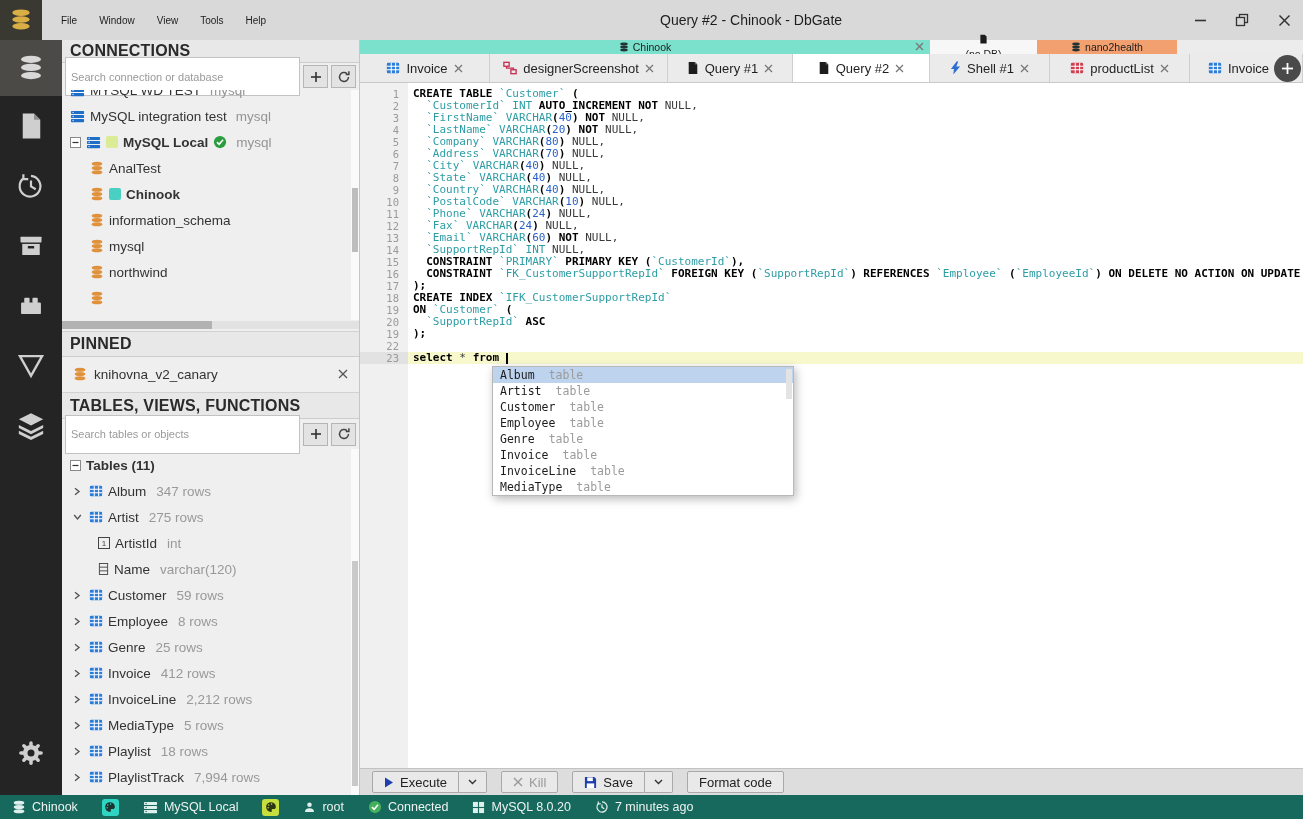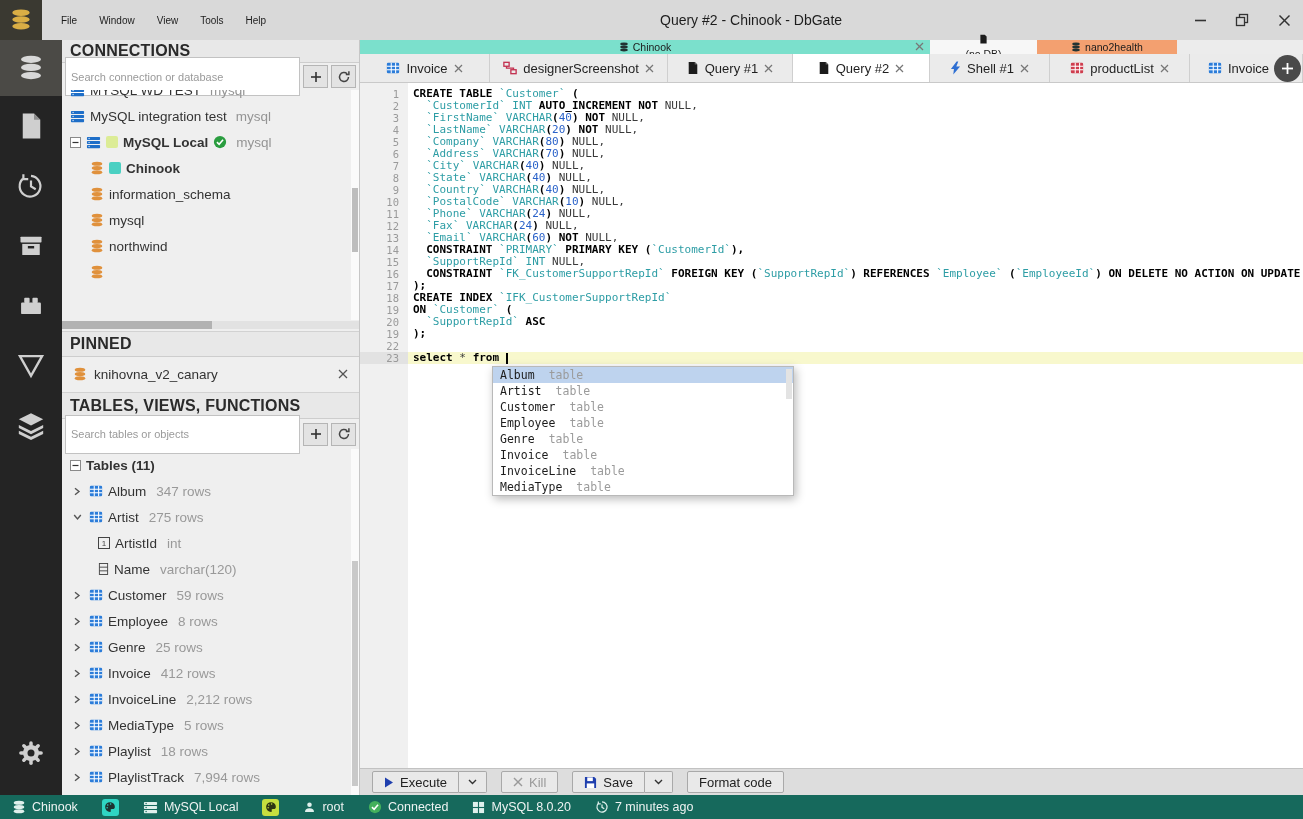--- a/index.html
+++ b/index.html
@@ -288,20 +288,32 @@
         </span>
         <span class="swatch" style="background: rgb(220, 236, 150);"></span>
         <span>MySQL Local</span>
         <span class="icon-box">
           <svg width="14" height="14" viewBox="0 0 16 16">
             <circle cx="8" cy="8" r="7" fill="#2a9d3f"></circle>
             <path d="M4.5 8.2 L7 10.6 L11.5 5.4" stroke="#fff" stroke-width="1.8" fill="none"></path>
           </svg>
         </span>
         <span class="sub">mysql</span>
+      </div>
+      <div class="tree-row" style="padding-left: 28px;">
+        <span class="icon-box">
+          <svg width="14" height="14" viewBox="0 0 16 16">
+            <g fill="#e0913c">
+              <ellipse cx="8" cy="3.2" rx="6" ry="2.3"></ellipse>
+              <ellipse cx="8" cy="8" rx="6" ry="2.3"></ellipse>
+              <ellipse cx="8" cy="12.8" rx="6" ry="2.3"></ellipse>
+            </g>
+          </svg>
+        </span>
+        <span>AnalTest</span>
       </div>
       <div class="tree-row bold" style="padding-left: 28px;">
         <span class="icon-box">
           <svg width="14" height="14" viewBox="0 0 16 16">
             <g fill="#e0913c">
               <ellipse cx="8" cy="3.2" rx="6" ry="2.3"></ellipse>
               <ellipse cx="8" cy="8" rx="6" ry="2.3"></ellipse>
               <ellipse cx="8" cy="12.8" rx="6" ry="2.3"></ellipse>
             </g>
           </svg>
@@ -841,22 +853,22 @@
         <div class="code-line"><span class="tok-p">  </span><span class="tok-i">`LastName`</span><span class="tok-p"> </span><span class="tok-i">VARCHAR</span><span class="tok-k">(</span><span class="tok-n">20</span><span class="tok-k">)</span><span class="tok-p"> </span><span class="tok-k">NOT</span><span class="tok-p"> NULL,</span></div>
         <div class="code-line"><span class="tok-p">  </span><span class="tok-i">`Company`</span><span class="tok-p"> </span><span class="tok-i">VARCHAR</span><span class="tok-k">(</span><span class="tok-n">80</span><span class="tok-k">)</span><span class="tok-p"> NULL,</span></div>
         <div class="code-line"><span class="tok-p">  </span><span class="tok-i">`Address`</span><span class="tok-p"> </span><span class="tok-i">VARCHAR</span><span class="tok-k">(</span><span class="tok-n">70</span><span class="tok-k">)</span><span class="tok-p"> NULL,</span></div>
         <div class="code-line"><span class="tok-p">  </span><span class="tok-i">`City`</span><span class="tok-p"> </span><span class="tok-i">VARCHAR</span><span class="tok-k">(</span><span class="tok-n">40</span><span class="tok-k">)</span><span class="tok-p"> NULL,</span></div>
         <div class="code-line"><span class="tok-p">  </span><span class="tok-i">`State`</span><span class="tok-p"> </span><span class="tok-i">VARCHAR</span><span class="tok-k">(</span><span class="tok-n">40</span><span class="tok-k">)</span><span class="tok-p"> NULL,</span></div>
         <div class="code-line"><span class="tok-p">  </span><span class="tok-i">`Country`</span><span class="tok-p"> </span><span class="tok-i">VARCHAR</span><span class="tok-k">(</span><span class="tok-n">40</span><span class="tok-k">)</span><span class="tok-p"> NULL,</span></div>
         <div class="code-line"><span class="tok-p">  </span><span class="tok-i">`PostalCode`</span><span class="tok-p"> </span><span class="tok-i">VARCHAR</span><span class="tok-k">(</span><span class="tok-n">10</span><span class="tok-k">)</span><span class="tok-p"> NULL,</span></div>
         <div class="code-line"><span class="tok-p">  </span><span class="tok-i">`Phone`</span><span class="tok-p"> </span><span class="tok-i">VARCHAR</span><span class="tok-k">(</span><span class="tok-n">24</span><span class="tok-k">)</span><span class="tok-p"> NULL,</span></div>
         <div class="code-line"><span class="tok-p">  </span><span class="tok-i">`Fax`</span><span class="tok-p"> </span><span class="tok-i">VARCHAR</span><span class="tok-k">(</span><span class="tok-n">24</span><span class="tok-k">)</span><span class="tok-p"> NULL,</span></div>
         <div class="code-line"><span class="tok-p">  </span><span class="tok-i">`Email`</span><span class="tok-p"> </span><span class="tok-i">VARCHAR</span><span class="tok-k">(</span><span class="tok-n">60</span><span class="tok-k">)</span><span class="tok-p"> </span><span class="tok-k">NOT</span><span class="tok-p"> NULL,</span></div>
+        <div class="code-line"><span class="tok-p">  </span><span class="tok-i">`SupportRepId`</span><span class="tok-p"> </span><span class="tok-i">INT</span><span class="tok-p"> NULL,</span></div>
         <div class="code-line"><span class="tok-p">  </span><span class="tok-k">CONSTRAINT </span><span class="tok-i">`PRIMARY`</span><span class="tok-p"> </span><span class="tok-k">PRIMARY KEY (</span><span class="tok-i">`CustomerId`</span><span class="tok-k">),</span></div>
-        <div class="code-line"><span class="tok-p">  </span><span class="tok-i">`SupportRepId`</span><span class="tok-p"> </span><span class="tok-i">INT</span><span class="tok-p"> NULL,</span></div>
         <div class="code-line"><span class="tok-p">  </span><span class="tok-k">CONSTRAINT </span><span class="tok-i">`FK_CustomerSupportRepId`</span><span class="tok-p"> </span><span class="tok-k">FOREIGN KEY (</span><span class="tok-i">`SupportRepId`</span><span class="tok-k">) REFERENCES </span><span class="tok-i">`Employee`</span><span class="tok-k"> (</span><span class="tok-i">`EmployeeId`</span><span class="tok-k">) ON DELETE NO ACTION ON UPDATE NO ACTION</span></div>
         <div class="code-line"><span class="tok-k">);</span></div>
         <div class="code-line"><span class="tok-k">CREATE INDEX </span><span class="tok-i">`IFK_CustomerSupportRepId`</span></div>
         <div class="code-line"><span class="tok-k">ON </span><span class="tok-i">`Customer`</span><span class="tok-k"> (</span></div>
         <div class="code-line"><span class="tok-p">  </span><span class="tok-i">`SupportRepId`</span><span class="tok-p"> </span><span class="tok-k">ASC</span></div>
         <div class="code-line"><span class="tok-k">);</span></div>
         <div class="code-line"></div>
         <div class="code-line active"><span class="tok-k">select</span><span class="tok-p"> * </span><span class="tok-k">from</span><span class="tok-p"> </span><span class="cursor"></span></div>
       </div>
   </div>

